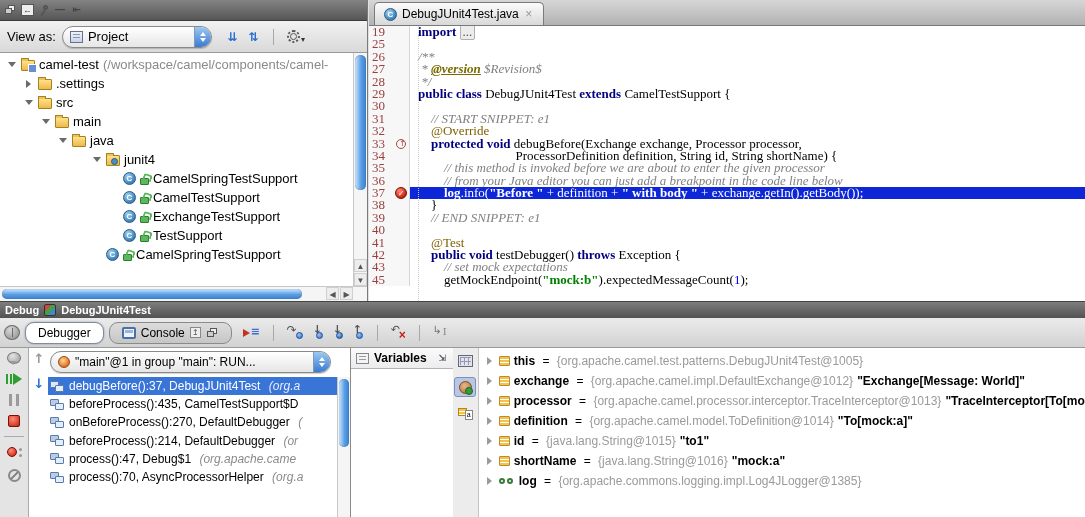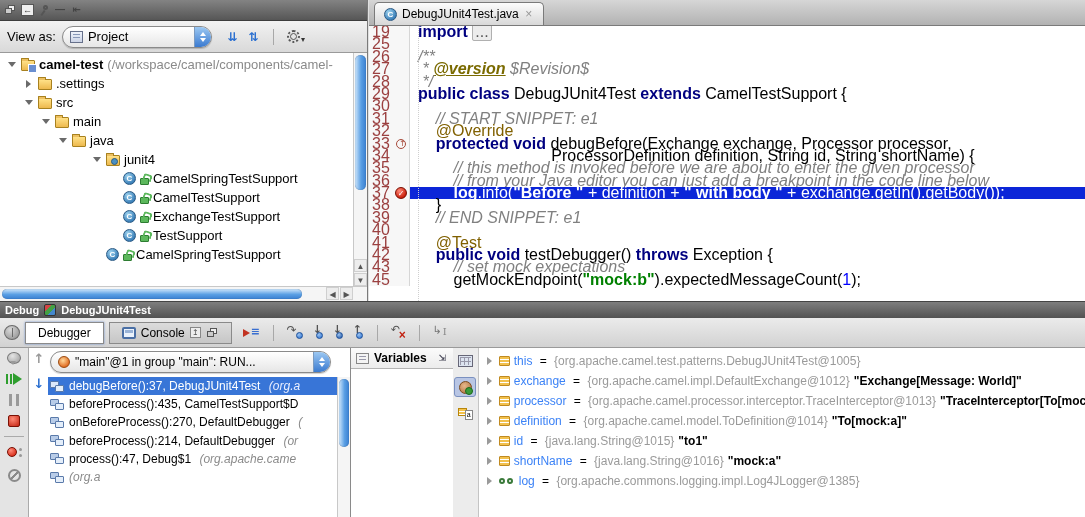--- a/index.html
+++ b/index.html
@@ -21,33 +21,33 @@
 .aqua .cap{margin-left:auto;width:17px;align-self:stretch;flex:none;background:linear-gradient(#9cc8f2,#3a7ad0);border-left:1px solid #7a9ac0;display:flex;flex-direction:column;align-items:center;justify-content:center;gap:2px}
 .aqua .cap i{display:block;width:0;height:0}
 .aqua .cap .u{border-left:3px solid transparent;border-right:3px solid transparent;border-bottom:4px solid #fff}
 .aqua .cap .d{border-left:3px solid transparent;border-right:3px solid transparent;border-top:4px solid #fff}
 #viewas{width:150px}
 #pp-tree{flex:1;position:relative;overflow:hidden;background:#fff;padding-top:2px}
 .trow{display:flex;align-items:center;height:19px;font-size:13px;gap:4px;white-space:nowrap}
 .tarr{width:11px;height:11px;display:flex;align-items:center;justify-content:center;flex:none}
 .tarr.down::before{content:"";border-left:4px solid transparent;border-right:4px solid transparent;border-top:5px solid #6a6a6a}
 .tarr.right::before{content:"";border-top:4px solid transparent;border-bottom:4px solid transparent;border-left:5px solid #6a6a6a}
-.tlabel.b{font-weight:bold}
+.tlabel.b{font-weight:normal}
 .tsuffix{color:#8a8a8a}
 #pp-vscroll{position:absolute;top:0;right:0;width:14px;bottom:0;background:#f5f5f5;border-left:1px solid #c8c8c8}
 #pp-hscroll{height:15px;flex:none;background:#f5f5f5;border-top:1px solid #c8c8c8;position:relative}
 .pill{position:absolute;border-radius:6px;background:linear-gradient(180deg,#cfe6fb,#5a9fe4 55%,#3a7fd0);box-shadow:inset 0 0 1px #2a5a90}
 .pillv{background:linear-gradient(90deg,#cfe6fb,#5a9fe4 55%,#3a7fd0)}
 .sbtn{position:absolute;width:13px;height:13px;color:#555;font-size:8px;line-height:13px;text-align:center;background:#ededed;border:1px solid #cfcfcf}
 
 
 #editor{position:absolute;left:369px;top:0;right:0;height:301px;display:flex;flex-direction:column;background:#fff}
 #tabbar{height:26px;flex:none;background:linear-gradient(#d6d6d6,#b2b2b2);border-bottom:1px solid #7a7a7a;display:flex;align-items:flex-end;padding-left:5px}
 .tab{height:23px;background:linear-gradient(#fcfcfc,#d8d8d8);border:1px solid #7a7a7a;border-bottom:none;border-radius:5px 5px 0 0;display:flex;align-items:center;gap:5px;padding:0 9px;font-size:12px}
-#code{flex:1;overflow:hidden;font-family:Liberation Sans, sans-serif;font-size:16px;position:relative}
+#code{flex:1;overflow:hidden;font-family:Liberation Serif, serif;font-size:13px;position:relative}
 .ln{display:flex;height:12.4px;line-height:12.4px}
 .numc{width:24px;flex:none;padding-left:3px;color:#9b4040;background:#f7f7f7;white-space:pre}
 .gutc{width:17px;flex:none;background:#f7f7f7;border-right:1px solid #d6d6d6;display:flex;align-items:center;justify-content:center}
 .ct{flex:1;white-space:pre;padding-left:8px}
 .ct.exec{background:#0c26d8;color:#fff}
 #indent-guide{position:absolute;left:49px;top:0;bottom:0;border-left:1px dotted #cfcfcf}
 .tk-kw{color:#000080;font-weight:bold}
 .tk-pl{color:#000}
 .tk-cm{color:#808080;font-style:italic}
 .tk-doc{color:#808080;font-style:italic}
@@ -56,21 +56,21 @@
 .tk-str{color:#008000;font-weight:bold}
 .tk-numlit{color:#0000ff}
 .tk-fold{background:#ececec;border:1px solid #b0b0b0;border-radius:2px;color:#555;padding:0 2px}
 .tk-hl{color:#fff}
 .tk-hlb{color:#fff;font-weight:bold}
 
 
 #debug{position:absolute;left:0;top:301px;right:0;bottom:0;display:flex;flex-direction:column;background:#e4e4e4}
 #dbg-title{height:17px;flex:none;background:linear-gradient(#7e7e7e,#525252);border-top:1px solid #444;display:flex;align-items:center;gap:5px;padding:0 5px;color:#fff;font-weight:bold;font-size:11px}
 #dbg-tabs{height:30px;flex:none;background:linear-gradient(#ebebeb,#d2d2d2);border-bottom:1px solid #9a9a9a;display:flex;align-items:center;padding:0 4px;gap:5px}
-.dtab{height:22px;display:flex;align-items:center;gap:5px;padding:0 12px;border:1px solid #8a8a8a;border-radius:0;background:linear-gradient(#dcdcdc,#c6c6c6);font-size:12px}
+.dtab{height:22px;display:flex;align-items:center;gap:5px;padding:0 12px;border:1px solid #8a8a8a;border-radius:9px;background:linear-gradient(#dcdcdc,#c6c6c6);font-size:12px}
 .dtab.sel{background:#fff;box-shadow:0 0 2px rgba(80,120,200,.8)}
 #dbg-toolbar{display:flex;align-items:center;gap:8px;margin-left:6px}
 #dbg-body{flex:1;display:flex;overflow:hidden}
 #dbg-left{width:29px;flex:none;border-right:1px solid #aaa;background:#e4e4e4;display:flex;flex-direction:column;align-items:center;padding-top:4px;gap:9px}
 .hsep{width:20px;height:1px;background:#aaa}
 #frames{width:322px;flex:none;border-right:1px solid #8a8a8a;display:flex;flex-direction:column;background:#fff}
 .phdr{height:21px;flex:none;display:flex;align-items:center;gap:5px;padding:0 5px;font-size:12px;font-weight:bold;background:linear-gradient(#ccd4e4,#a9b7d1);border-bottom:1px solid #8a96ac}
 .phdr.light{background:linear-gradient(#fbfbfb,#ececec);border-bottom:1px solid #b4b4b4}
 .phdr .spacer{flex:1}
 .phdr .hicons{display:flex;align-items:center;gap:5px}
@@ -84,21 +84,21 @@
 .frow.sel .fpkg{color:#e8eeff}
 #frames-vscroll{position:absolute;right:0;top:29px;bottom:0;width:13px;background:#f5f5f5;border-left:1px solid #c8c8c8}
 #vars{flex:1;display:flex;flex-direction:row;background:#fff;overflow:hidden}
 #vars-body{flex:1;display:flex;overflow:hidden}
 #vars-tools{width:26px;flex:none;border-right:1px solid #c4c4c4;background:#ececec;display:flex;flex-direction:column;align-items:center;padding-top:3px;gap:6px}
 .vtool{width:22px;height:20px;display:flex;align-items:center;justify-content:center;border-radius:3px}
 .vtool.sel{background:#b9c6e4;border:1px solid #7a90c0}
 #vars-list{flex:1;padding-top:3px;overflow:hidden}
 .vrow{display:flex;align-items:center;height:20px;gap:4px;font-size:12px;white-space:pre;padding-left:8px}
 .vtri{width:0;height:0;border-top:4px solid transparent;border-bottom:4px solid transparent;border-left:5px solid #9a9a9a;margin-right:3px;flex:none}
-.vname{color:#3b82f6;font-weight:normal}
+.vname{color:#000000;font-weight:bold}
 .vref{color:#9a9a9a}
 .vval{color:#000;font-weight:bold}
 
 
 .ic-float-window,.ic-console-float,.ic-float-panel{width:13px;height:12px}
 .ic-float-window .p1,.ic-console-float .p1,.ic-float-panel .p1{left:4px;top:1px;width:7px;height:6px;border:1px solid #555;background:#eee}
 .ic-float-window .p2,.ic-console-float .p2,.ic-float-panel .p2{left:1px;top:4px;width:7px;height:6px;border:1px solid #555;background:#ccc}
 .ic-scroll-from-source{width:13px;height:12px;border:1px solid #555;background:#eee;color:#444;font-size:9px;line-height:10px;text-align:center}
 .ic-scroll-from-source::before{content:"←"}
 .ic-pin{width:12px;height:12px}
@@ -611,21 +611,21 @@
                 <i class="u"></i>
                 <i class="d"></i>
               </span>
           </div>
           <div id="frames-list">
               <div class="frow sel"><span class="ic ic-frame"><span class="p1"></span><span class="p2"></span></span><span class="fmeth">debugBefore():37, DebugJUnit4Test </span><span class="fpkg">(org.a</span></div>
               <div class="frow"><span class="ic ic-frame"><span class="p1"></span><span class="p2"></span></span><span class="fmeth">beforeProcess():435, CamelTestSupport$D</span><span class="fpkg"></span></div>
               <div class="frow"><span class="ic ic-frame"><span class="p1"></span><span class="p2"></span></span><span class="fmeth">onBeforeProcess():270, DefaultDebugger </span><span class="fpkg">(</span></div>
               <div class="frow"><span class="ic ic-frame"><span class="p1"></span><span class="p2"></span></span><span class="fmeth">beforeProcess():214, DefaultDebugger </span><span class="fpkg">(or</span></div>
               <div class="frow"><span class="ic ic-frame"><span class="p1"></span><span class="p2"></span></span><span class="fmeth">process():47, Debug$1 </span><span class="fpkg">(org.apache.came</span></div>
-              <div class="frow"><span class="ic ic-frame"><span class="p1"></span><span class="p2"></span></span><span class="fpkg">(org.a</span></div>
+              <div class="frow"><span class="ic ic-frame"><span class="p1"></span><span class="p2"></span></span><span class="fmeth">process():70, AsyncProcessorHelper </span><span class="fpkg">(org.a</span></div>
             </div>
           <div id="frames-vscroll">
             <div class="pill pillv" style="left:1px;right:1px;top:2px;height:68px"></div>
           </div>
         </div>
       </div>
       <div id="vars">
         <div class="phdr light" id="vars-hdr">
           <span class="ic ic-variables-panel"></span>
           <span>Variables</span>

